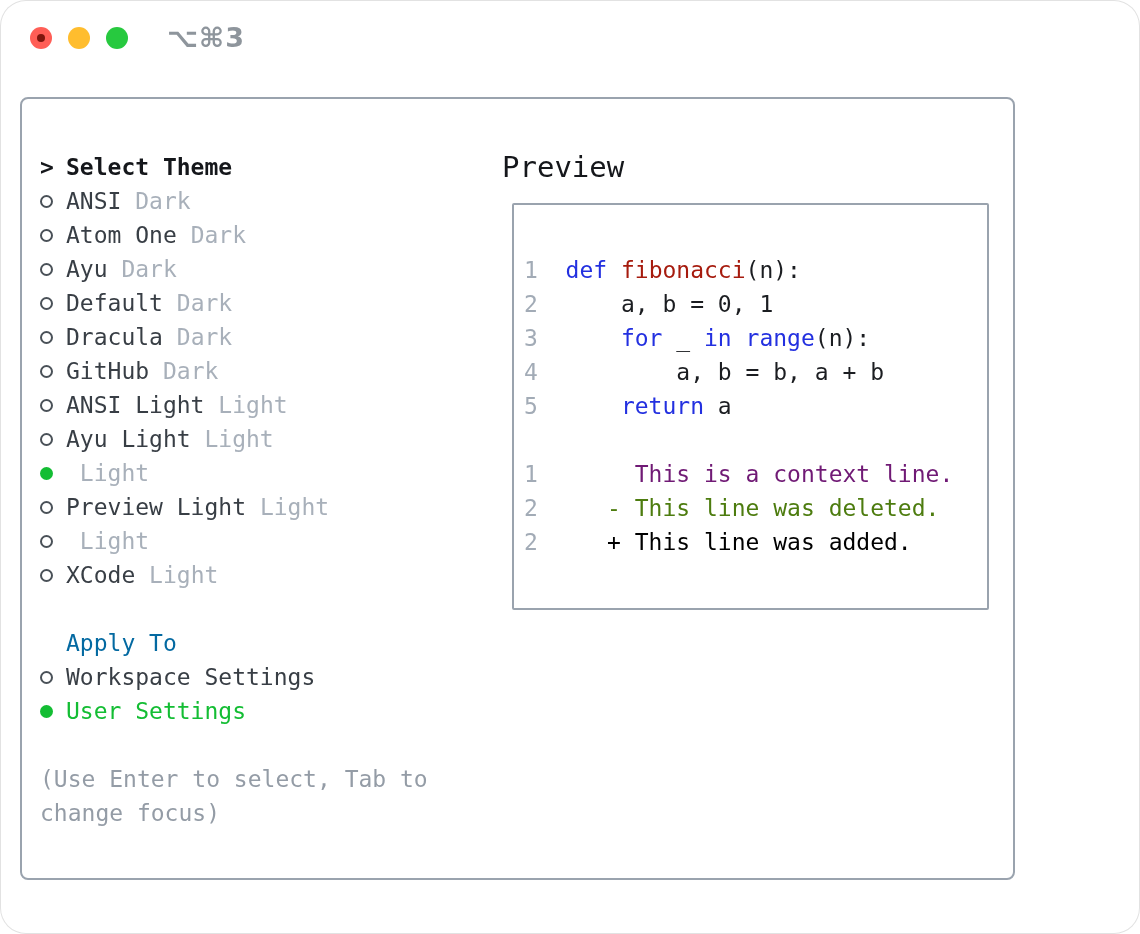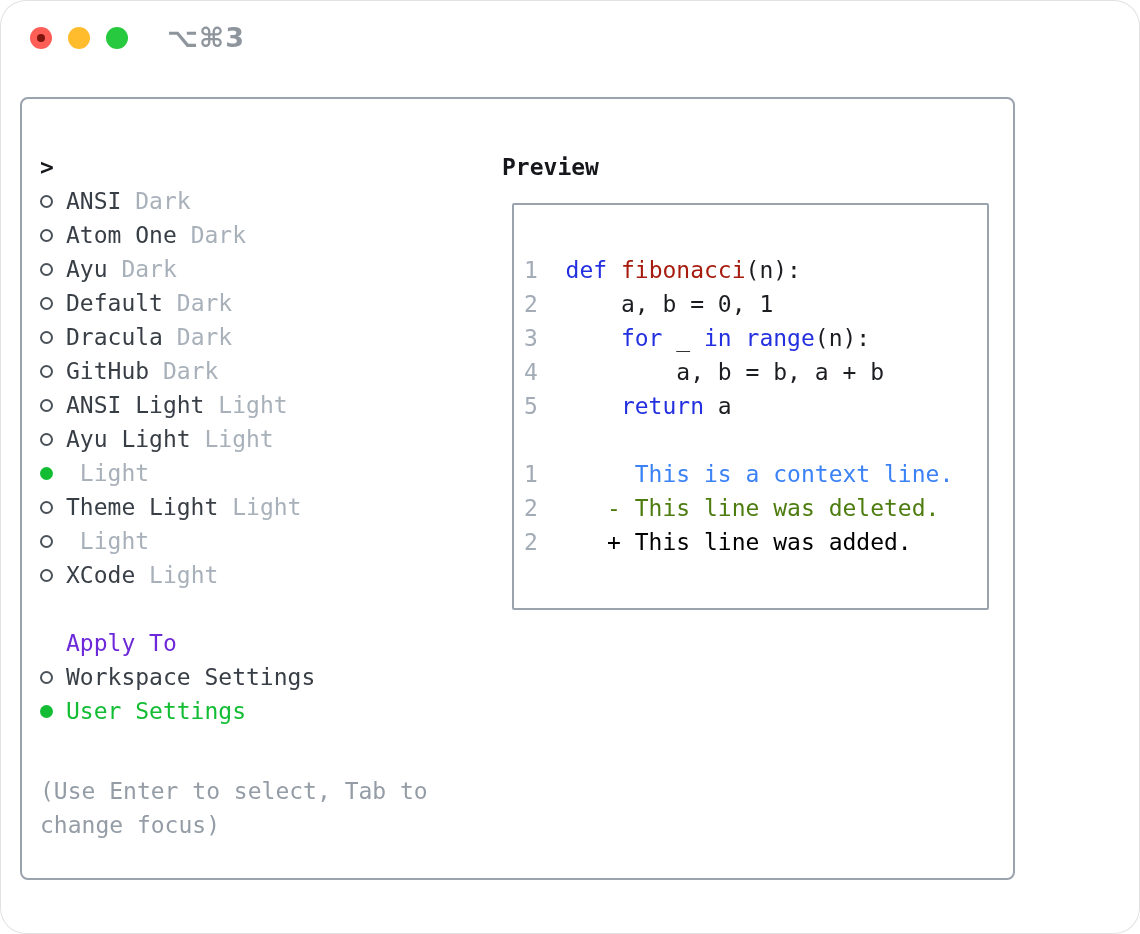--- a/index.html
+++ b/index.html
@@ -104,39 +104,39 @@
   .circle.filled {
     border: none;
     background: #13bd33;
   }
   .theme-name { color: #383e45; text-align: right; }
   .theme-name.selected { color: #13bd33; }
   .variant { color: #a8b0ba; }
   .apply-label { color: #383e45; }
   .apply-label.selected { color: #13bd33; }
   .section-title {
-    color: #6d28d9;
+    color: #0369a1;
     font-weight: 500;
   }
   .hint {
-    margin-top: 12px;
+    margin-top: 0;
     width: 420px;
     color: #949ca6;
     font-size: 23px;
     line-height: 34px;
     white-space: normal;
   }
 
   
   .preview-title {
     position: absolute;
     left: 480px; top: 51px;
     height: 34px; line-height: 34px;
-    font-size: 23px;
-    font-weight: bold;
+    font-size: 29px;
+    font-weight: normal;
     color: #15171b;
   }
   .preview-box {
     position: absolute;
     left: 490px; top: 104px;
     width: 477px; height: 407px;
     border: 2px solid #9aa3ae;
     border-radius: 2px;
     box-sizing: border-box;
     padding: 48px 0 0 10px;
@@ -153,21 +153,21 @@
   .ln {
     flex: 0 0 auto;
     width: 1ch;
     text-align: right;
     margin-right: 2ch;
     color: #a2abb6;
   }
   .code-text { color: #1b1d21; }
   .tok-kw { color: #2330e0; }
   .tok-fn { color: #a61b0e; }
-  .diff-context { color: #3b82f6; }
+  .diff-context { color: #701a75; }
   .diff-deleted { color: #4d7c0f; }
   .diff-added   { color: #000000; }
 </style>
 </head>
 <body>
 
 <div class="window">
 
   <div class="titlebar">
     <div class="traffic-lights">
@@ -178,33 +178,34 @@
       <span class="tl green"></span>
     </div>
     <span class="shortcut">⌥⌘3</span>
   </div>
 
   <div class="panel">
 
     <div class="left-pane">
       <div class="row">
         <span class="marker prompt">&gt;</span>
+        <span class="header-label">Select Theme</span>
       </div>
 
       <div id="theme-list">
           <div class="row"><span class="marker"><span class="circle"></span></span><span class="theme-name">ANSI</span><span class="variant"> <span>Dark</span></span></div>
           <div class="row"><span class="marker"><span class="circle"></span></span><span class="theme-name">Atom One</span><span class="variant"> <span>Dark</span></span></div>
           <div class="row"><span class="marker"><span class="circle"></span></span><span class="theme-name">Ayu</span><span class="variant"> <span>Dark</span></span></div>
           <div class="row"><span class="marker"><span class="circle"></span></span><span class="theme-name">Default</span><span class="variant"> <span>Dark</span></span></div>
           <div class="row"><span class="marker"><span class="circle"></span></span><span class="theme-name">Dracula</span><span class="variant"> <span>Dark</span></span></div>
           <div class="row"><span class="marker"><span class="circle"></span></span><span class="theme-name">GitHub</span><span class="variant"> <span>Dark</span></span></div>
           <div class="row"><span class="marker"><span class="circle"></span></span><span class="theme-name">ANSI Light</span><span class="variant"> <span>Light</span></span></div>
           <div class="row"><span class="marker"><span class="circle"></span></span><span class="theme-name">Ayu Light</span><span class="variant"> <span>Light</span></span></div>
           <div class="row"><span class="marker"><span class="circle filled"></span></span><span class="variant"> <span>Light</span></span></div>
-          <div class="row"><span class="marker"><span class="circle"></span></span><span class="theme-name">Theme Light</span><span class="variant"> <span>Light</span></span></div>
+          <div class="row"><span class="marker"><span class="circle"></span></span><span class="theme-name">Preview Light</span><span class="variant"> <span>Light</span></span></div>
           <div class="row"><span class="marker"><span class="circle"></span></span><span class="variant"> <span>Light</span></span></div>
           <div class="row"><span class="marker"><span class="circle"></span></span><span class="theme-name">XCode</span><span class="variant"> <span>Light</span></span></div>
         </div>
 
       <div class="row spacer"></div>
 
       <div class="row">
         <span class="marker"></span>
         <span class="section-title">Apply To</span>
       </div>

